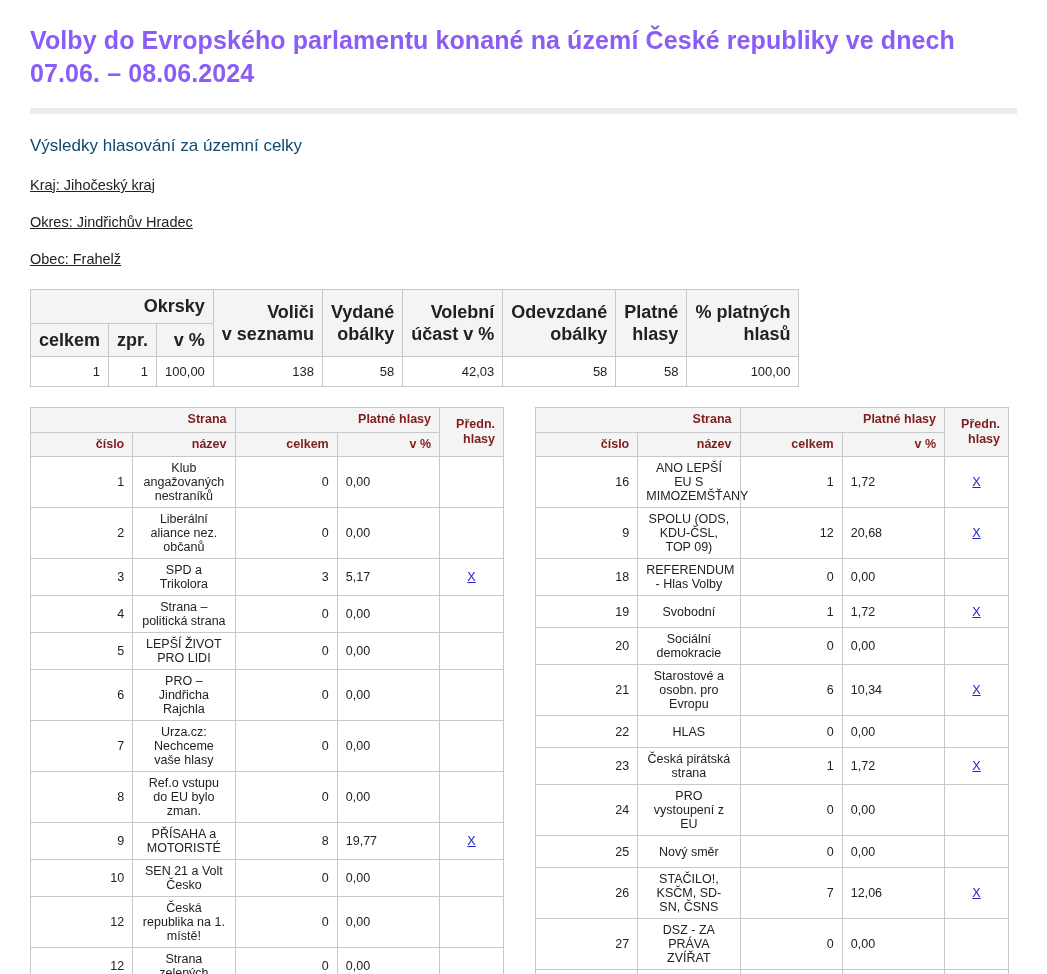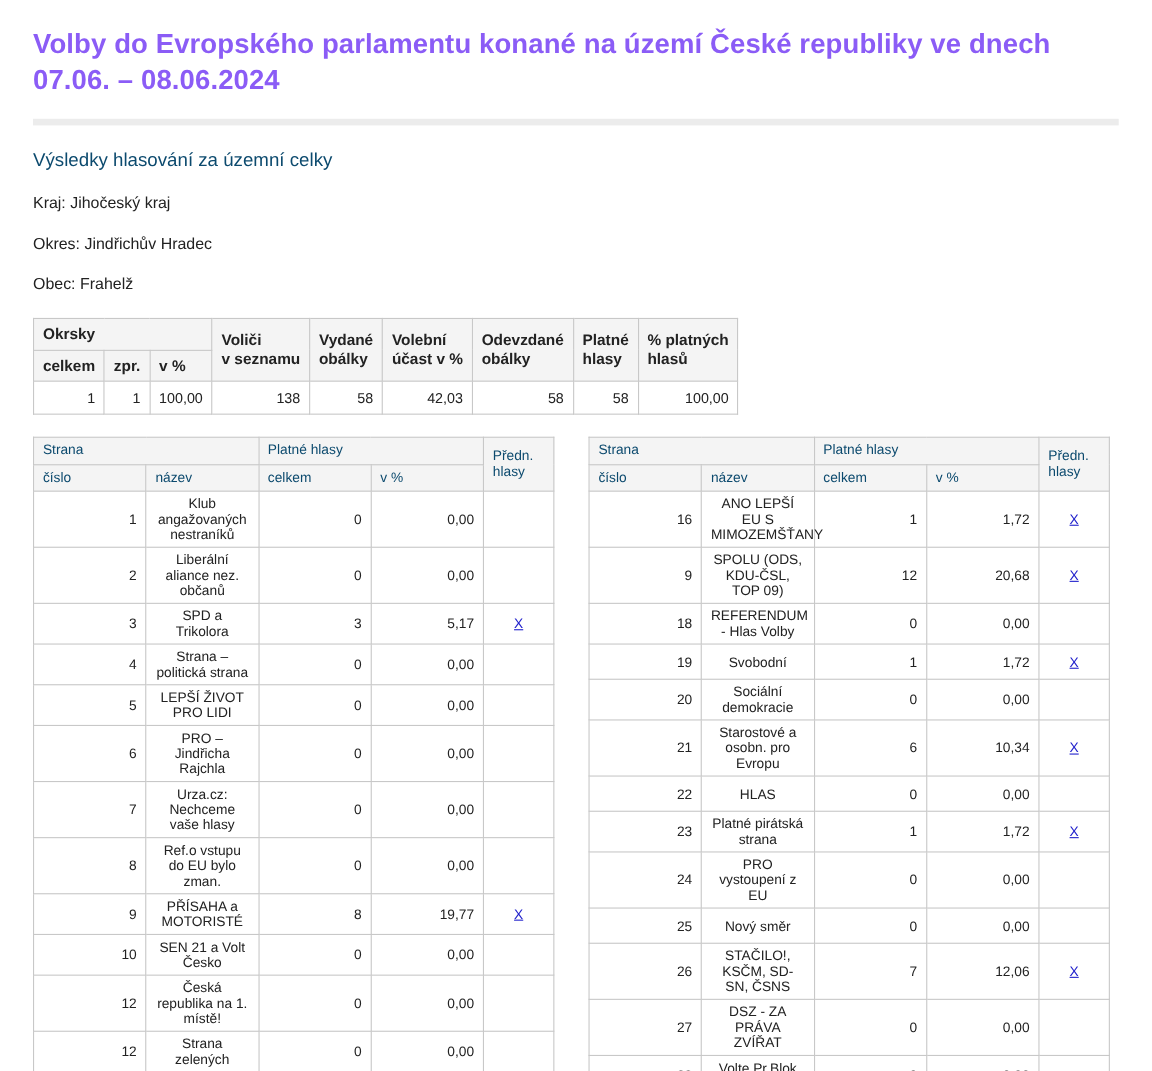--- a/index.html
+++ b/index.html
@@ -35,39 +35,40 @@
   h2.subtitle {
     font-size: 17px;
     font-weight: normal;
     color: #0c4a6e;
     margin: 22px 0 0 0;
   }
   .meta-line {
     font-size: 14.5px;
     color: #222222;
     margin: 21px 0 0 0;
+    text-decoration: underline;
   }
   
   table {
     border-collapse: collapse;
     font-size: 13px;
   }
   table.summary {
     margin-top: 22px;
     border: 1px solid #c8c8c8;
   }
   table.summary th, table.summary td {
     border: 1px solid #c8c8c8;
     padding: 5px 8px;
   }
   table.summary th {
     background: #f4f4f4;
     font-weight: bold;
-    font-size: 14px;
-    text-align: left;
+    font-size: 18px;
+    text-align: right;
     color: #222;
     line-height: 1.25;
   }
   table.summary td {
     text-align: right;
     height: 30px;
     font-size: 13px;
   }
   
   .tables-row {
@@ -80,34 +81,34 @@
     border: 1px solid #c8c8c8;
     width: 474px;
     table-layout: fixed;
   }
   table.parties th, table.parties td {
     border: 1px solid #c8c8c8;
     padding: 4px 8px;
   }
   table.parties th {
     background: #f4f4f4;
-    font-weight: normal;
+    font-weight: bold;
     font-size: 12.5px;
-    text-align: left;
+    text-align: right;
     line-height: 1.25;
-    color: #0c4a6e;
+    color: #7f1d1d;
   }
   table.parties td {
     font-size: 12.5px;
     height: 32px;
   }
   td.cislo { text-align: right; width: 48px; }
   td.nazev { text-align: center; }
   td.num { text-align: right; width: 64px; }
-  td.pct { text-align: right; width: 58px; }
+  td.pct { text-align: left; width: 58px; }
   td.predn { text-align: center; width: 64px; }
   th.col-cislo { width: 48px; }
   th.col-celkem { width: 64px; }
   th.col-vpct { width: 58px; }
   th.col-predn { width: 64px; }
   a.xlink {
     color: #2222cc;
     text-decoration: underline;
     font-size: 12.5px;
   }
@@ -352,21 +353,21 @@
           </tr>
           <tr>
             <td class="cislo">22</td>
             <td class="nazev">HLAS</td>
             <td class="num">0</td>
             <td class="pct">0,00</td>
             <td class="predn"></td>
           </tr>
           <tr>
             <td class="cislo">23</td>
-            <td class="nazev">Platné pirátská strana</td>
+            <td class="nazev">Česká pirátská strana</td>
             <td class="num">1</td>
             <td class="pct">1,72</td>
             <td class="predn"><a class="xlink" href="#">X</a></td>
           </tr>
           <tr>
             <td class="cislo">24</td>
             <td class="nazev">PRO vystoupení z EU</td>
             <td class="num">0</td>
             <td class="pct">0,00</td>
             <td class="predn"></td>

